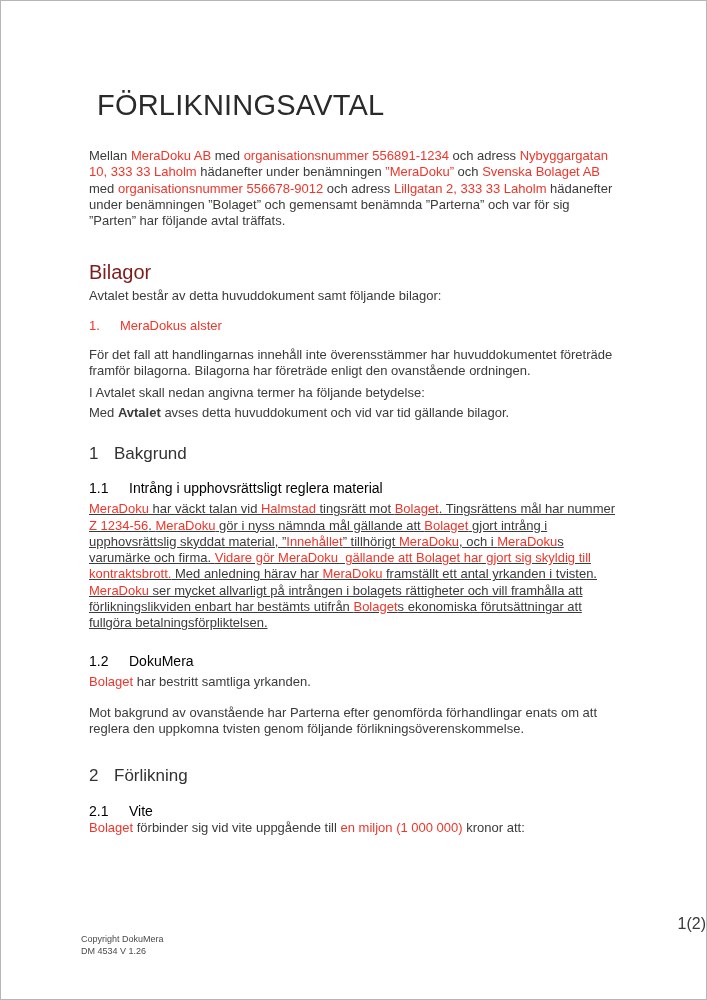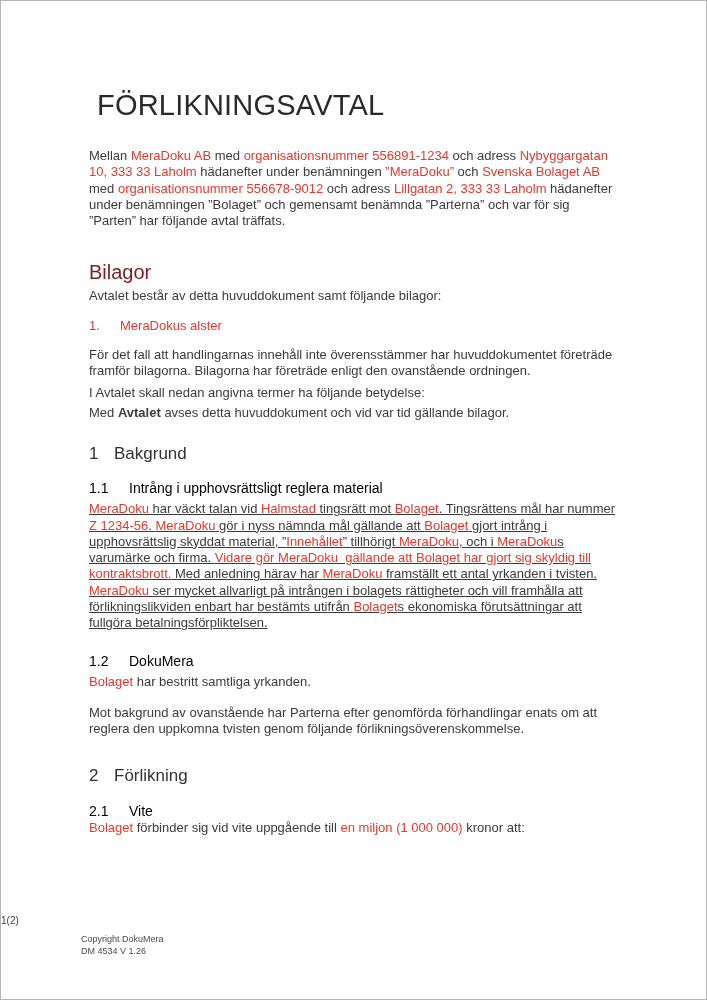--- a/index.html
+++ b/index.html
@@ -54,21 +54,21 @@
   .body-13      { margin-top: 15px; }
   .h1-forlikning{ margin-top: 26px; }
   .h3-21        { margin-top: 15px; }
   .body-21      { }
 
   .seg-red  { color: var(--red); }
   .seg-bold { font-weight: bold; }
 
   .page-num {
     position: absolute; top: 914px; left: 0; right: 0;
-    text-align: left; font-size: 10px; color: #3b3b3b;
+    text-align: right; font-size: 16px; color: #3b3b3b;
   }
   .copyright {
     position: absolute; top: 933px; left: 80px;
     font-size: 9px; line-height: 11.5px; color: #4a4a4a;
   }
 </style>
 </head>
 <body>
 
 <div class="content">

